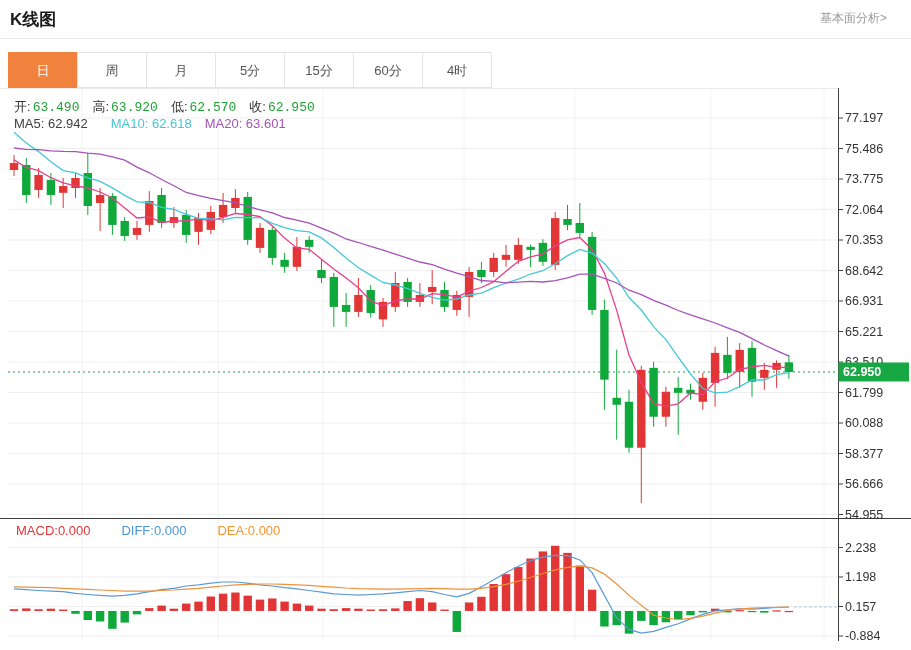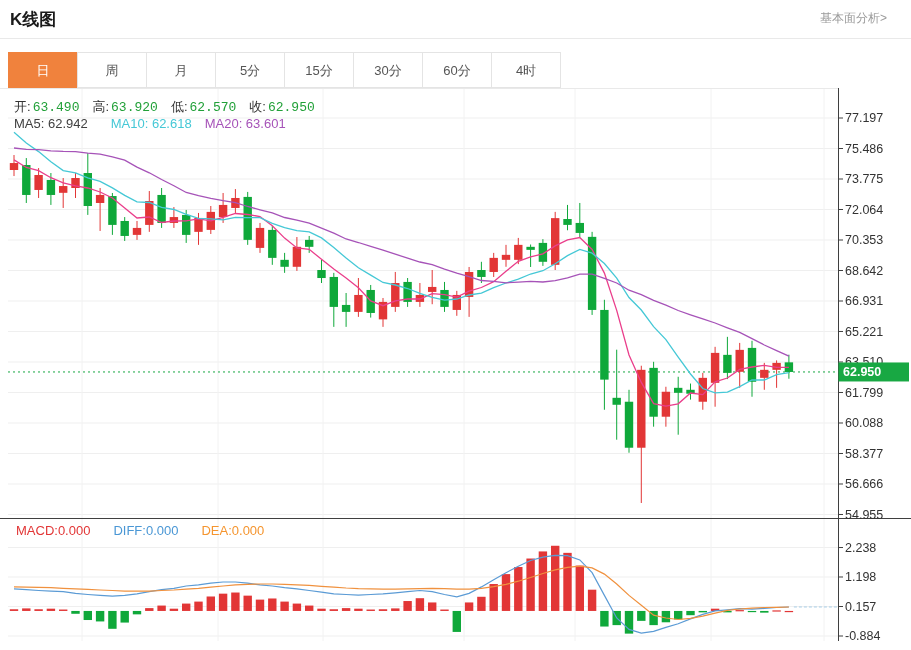--- a/index.html
+++ b/index.html
@@ -12,37 +12,36 @@
   .tab{width:70px;height:36px;line-height:36px;text-align:center;font-size:13px;color:#555;
        background:#fff;border:1px solid #e4e4e4;margin-left:-1px;box-sizing:border-box;cursor:pointer;}
   .tab.first{margin-left:0;}
   .tab.active{color:#fff;}
   svg.chart{position:absolute;left:0;top:0;}
   .ohlc-row{position:absolute;left:14px;top:98px;font-size:13px;display:flex;gap:13px;white-space:nowrap;}
   .ohlc-row .pair span{display:inline;}
   .ohlc-lbl{color:#333;}
   .ohlc-val{margin-left:2px;font-family:Liberation Mono, monospace;}
   .ma-row{position:absolute;left:14px;top:116px;font-size:13px;display:flex;gap:13px;white-space:nowrap;}
-  .macd-row{position:absolute;left:16px;top:523px;font-size:13px;display:flex;gap:23px;white-space:nowrap;align-items:flex-end;}
+  .macd-row{position:absolute;left:16px;top:523px;font-size:13px;display:flex;gap:31px;white-space:nowrap;align-items:flex-end;}
 </style>
 </head>
 <body>
 
 <div class="screen">
   <div class="page-title">K线图</div>
   <a class="fund-link">基本面分析&gt;</a>
   <div class="header-divider"></div>
 
   <div class="tabbar">
       <div class="tab first active" style="background: rgb(240, 130, 61); border-color: rgb(240, 130, 61);">日</div>
       <div class="tab">周</div>
       <div class="tab">月</div>
       <div class="tab">5分</div>
       <div class="tab">15分</div>
-      <div class="tab">30分</div>
       <div class="tab">60分</div>
       <div class="tab">4时</div>
     </div>
 
   <svg id="chart-svg" class="chart" width="911" height="650">
       <g>
         <line x1="8" y1="118" x2="838" y2="118" stroke="#efefef"></line>
         <line x1="8" y1="148.50028599999996" x2="838" y2="148.50028599999996" stroke="#efefef"></line>
         <line x1="8" y1="179.00057199999995" x2="838" y2="179.00057199999995" stroke="#efefef"></line>
         <line x1="8" y1="209.50085800000016" x2="838" y2="209.50085800000016" stroke="#efefef"></line>

